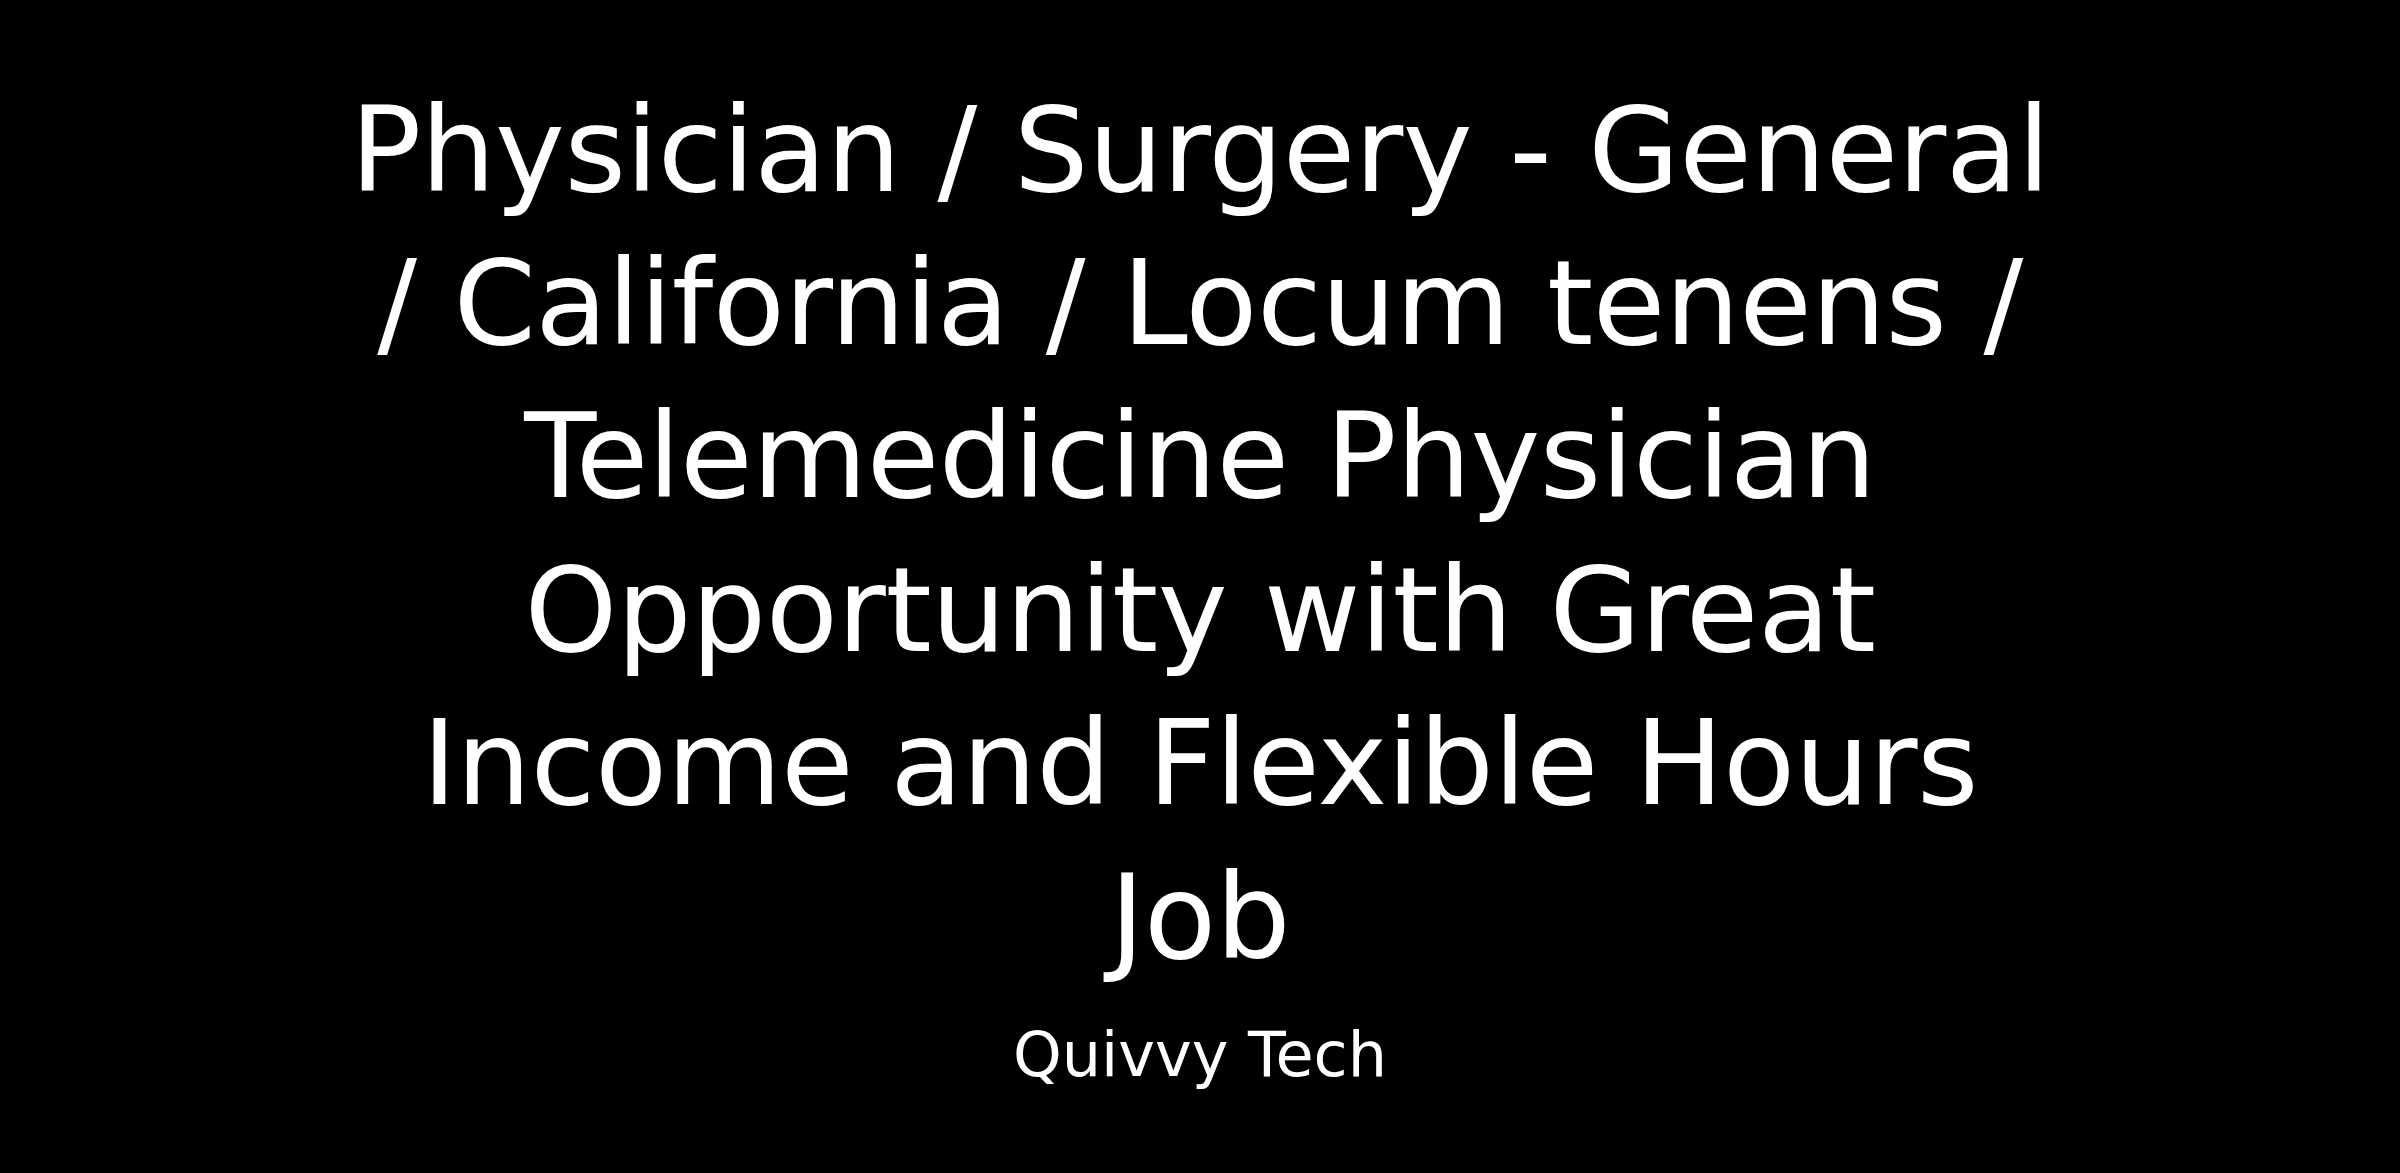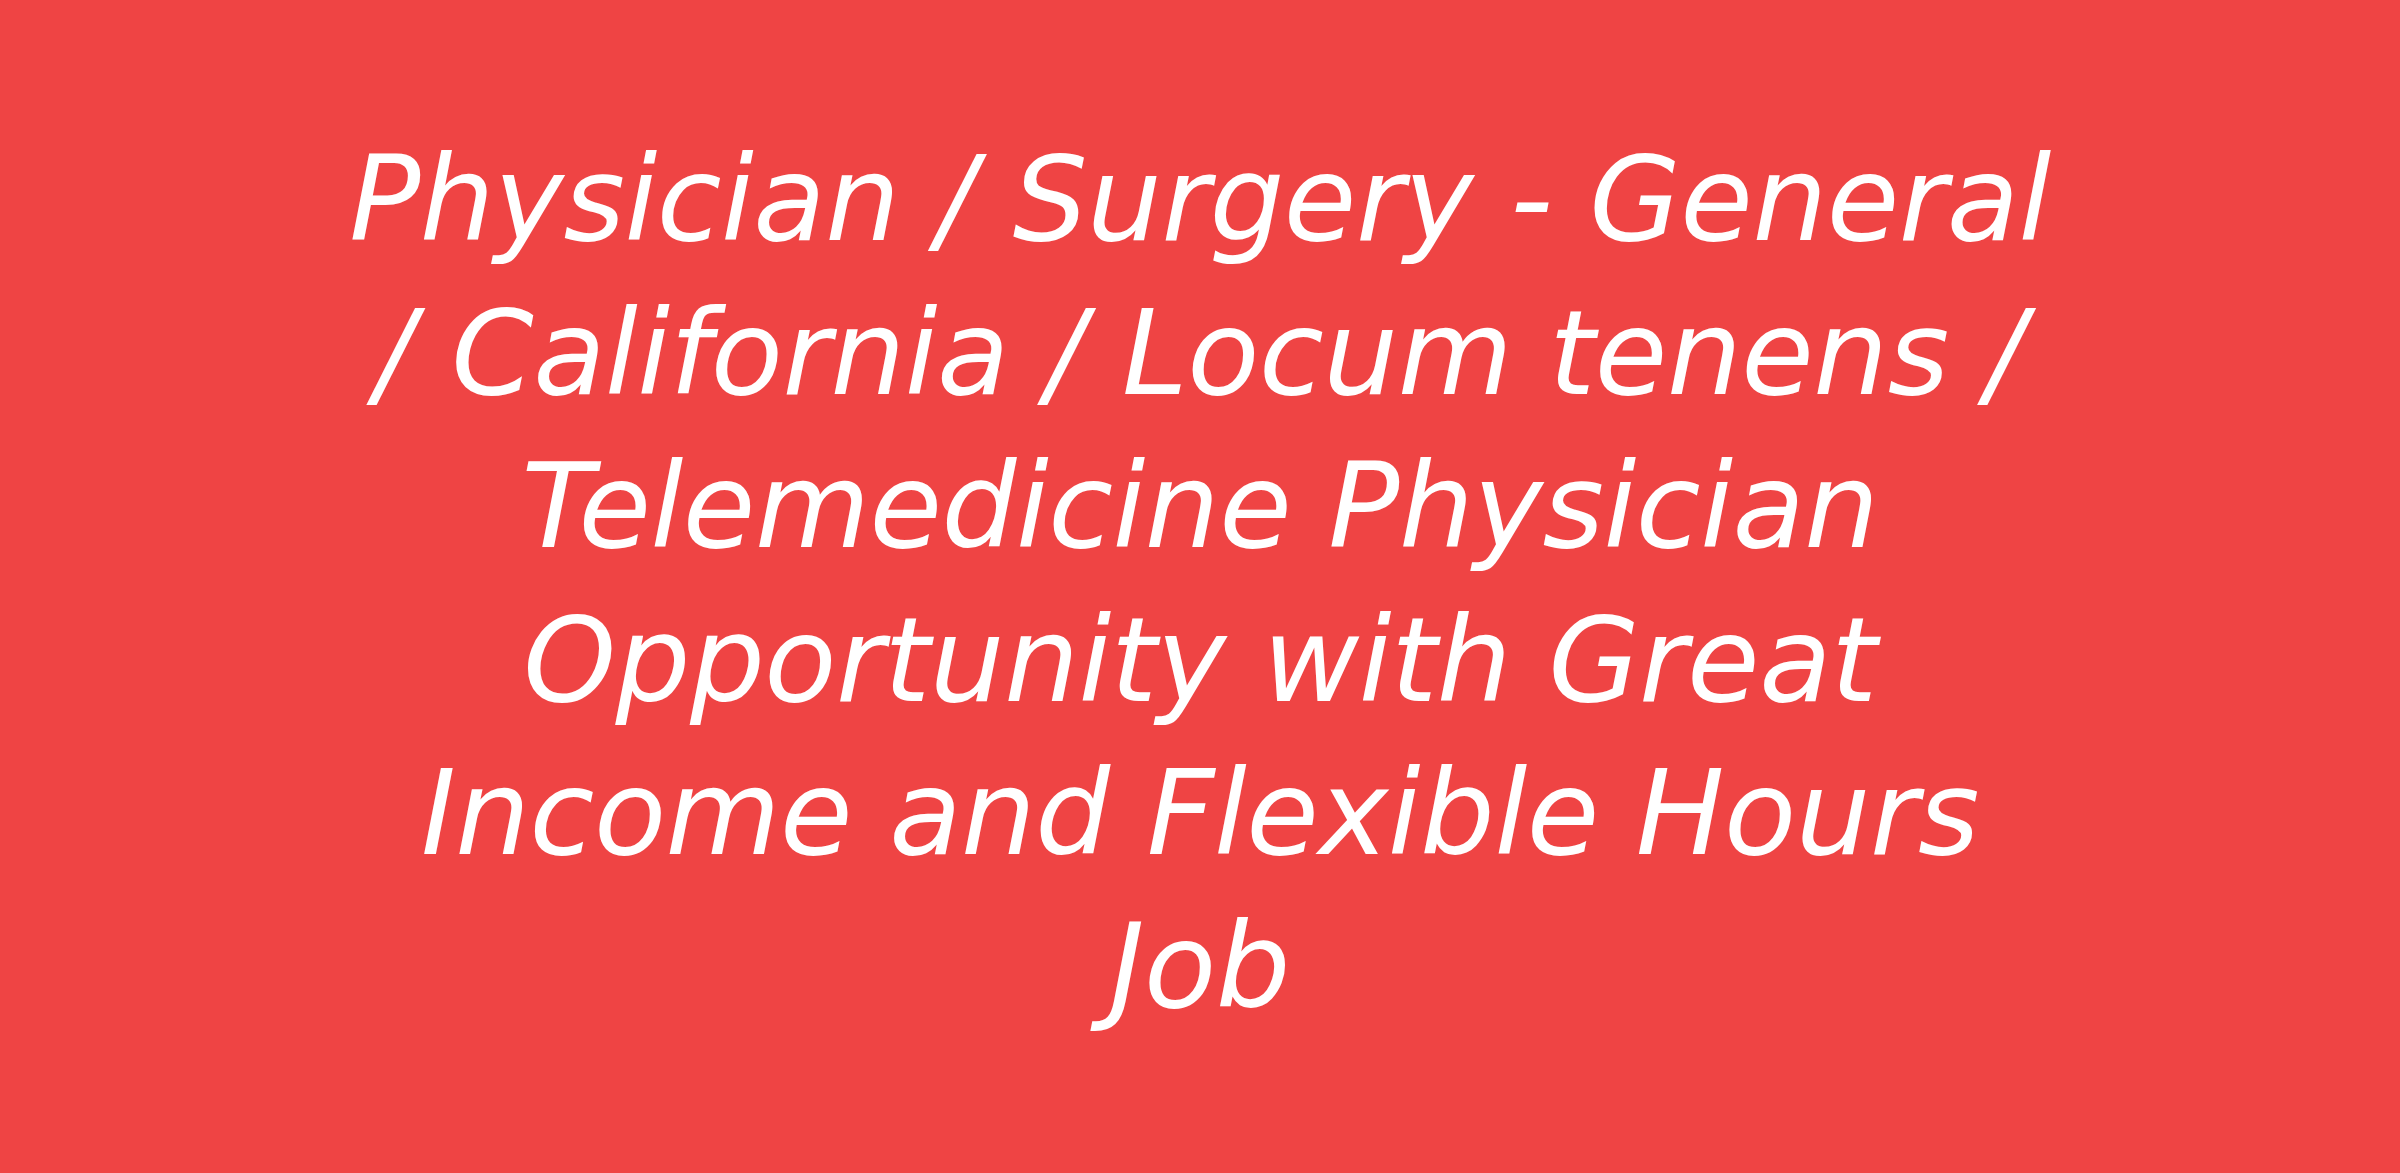--- a/index.html
+++ b/index.html
@@ -62,22 +62,23 @@
     font-weight: 400;
     letter-spacing: 0px;
     text-align: center;
     margin: 22px 0 0 0;
     padding: 0;
   }
 </style>
 </head>
 <body style="background: rgb(11, 125, 196);">
 
-<div id="card" style="background: #ef4444; font-style: italic;">
+<div id="card" style="background: #000000;">
 
   <div id="text-block">
 
     <h1 id="headline" style="color: rgb(255, 255, 255);">Physician / Surgery - General / California / Locum tenens / Telemedicine Physician Opportunity with Great Income and Flexible Hours Job</h1>
 
+    <div id="subtitle" style="color: rgb(255, 255, 255);">Quivvy Tech</div>
 
   </div>
 
 </div>
 
 </body></html>

